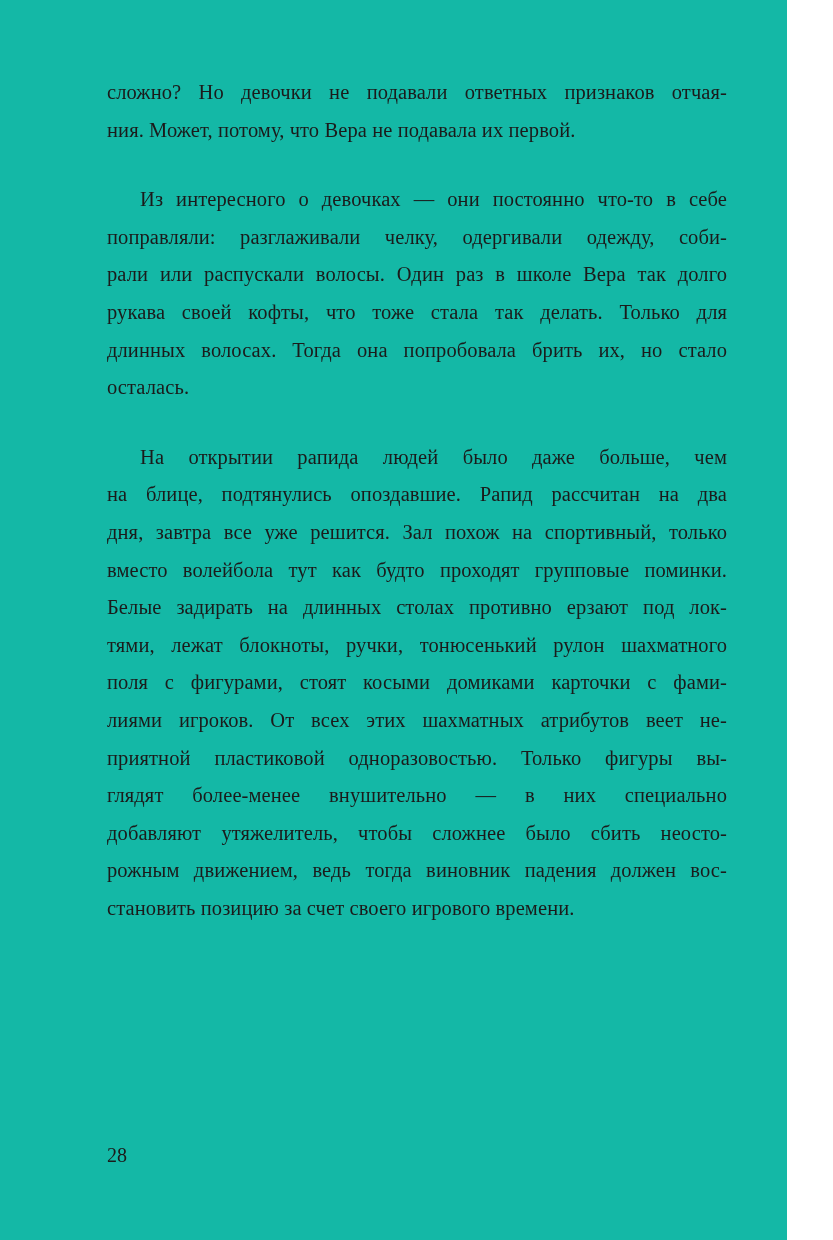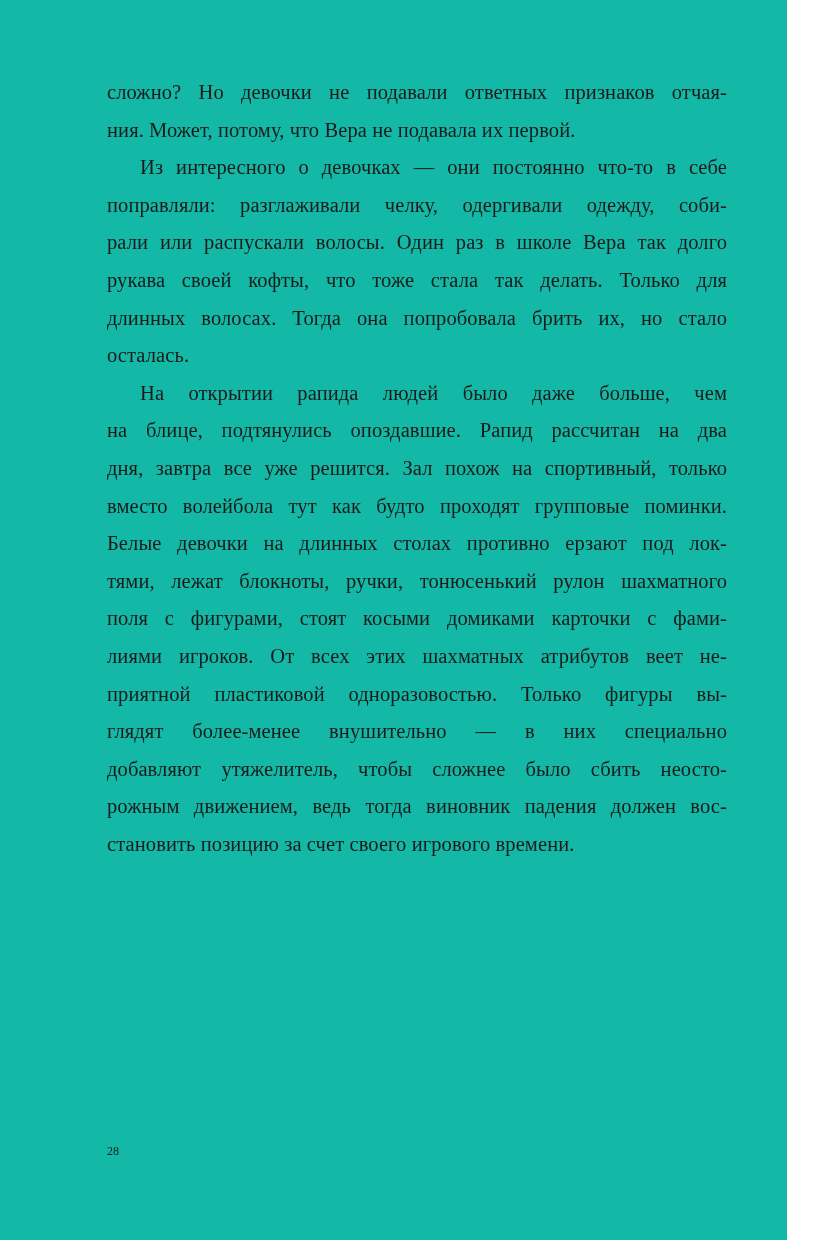--- a/index.html
+++ b/index.html
@@ -31,26 +31,27 @@
     line-height: 37.6px;
     text-align: justify;
     text-align-last: justify;
     letter-spacing: 0.1px;
   }
   .line.last {
     text-align-last: left;
   }
   .paragraph.indent .line:first-child {
     text-indent: 33px;
+    margin-top: 32px;
   }
   .page-number {
     position: absolute;
     left: 107px;
     top: 1144px;
-    font-size: 12px;
+    font-size: 20px;
     color: #1b1b1b;
   }
 </style>
 </head>
 <body>
 
 <div class="page">
   <div class="text-block">
       <div class="paragraph">
         <div class="line">сложно? Но девочки не подавали ответных признаков отчая-</div>
@@ -62,21 +63,21 @@
         <div class="line">рали или распускали волосы. Один раз в школе Вера так долго</div>
         <div class="line">рукава своей кофты, что тоже стала так делать. Только для</div>
         <div class="line">длинных волосах. Тогда она попробовала брить их, но стало</div>
         <div class="line last">осталась.</div>
       </div>
       <div class="paragraph indent">
         <div class="line">На открытии рапида людей было даже больше, чем</div>
         <div class="line">на блице, подтянулись опоздавшие. Рапид рассчитан на два</div>
         <div class="line">дня, завтра все уже решится. Зал похож на спортивный, только</div>
         <div class="line">вместо волейбола тут как будто проходят групповые поминки.</div>
-        <div class="line">Белые девочки на длинных столах противно ерзают под лок-</div>
+        <div class="line">Белые задирать на длинных столах противно ерзают под лок-</div>
         <div class="line">тями, лежат блокноты, ручки, тонюсенький рулон шахматного</div>
         <div class="line">поля с фигурами, стоят косыми домиками карточки с фами-</div>
         <div class="line">лиями игроков. От всех этих шахматных атрибутов веет не-</div>
         <div class="line">приятной пластиковой одноразовостью. Только фигуры вы-</div>
         <div class="line">глядят более-менее внушительно — в них специально</div>
         <div class="line">добавляют утяжелитель, чтобы сложнее было сбить неосто-</div>
         <div class="line">рожным движением, ведь тогда виновник падения должен вос-</div>
         <div class="line last">становить позицию за счет своего игрового времени.</div>
       </div>
     </div>

